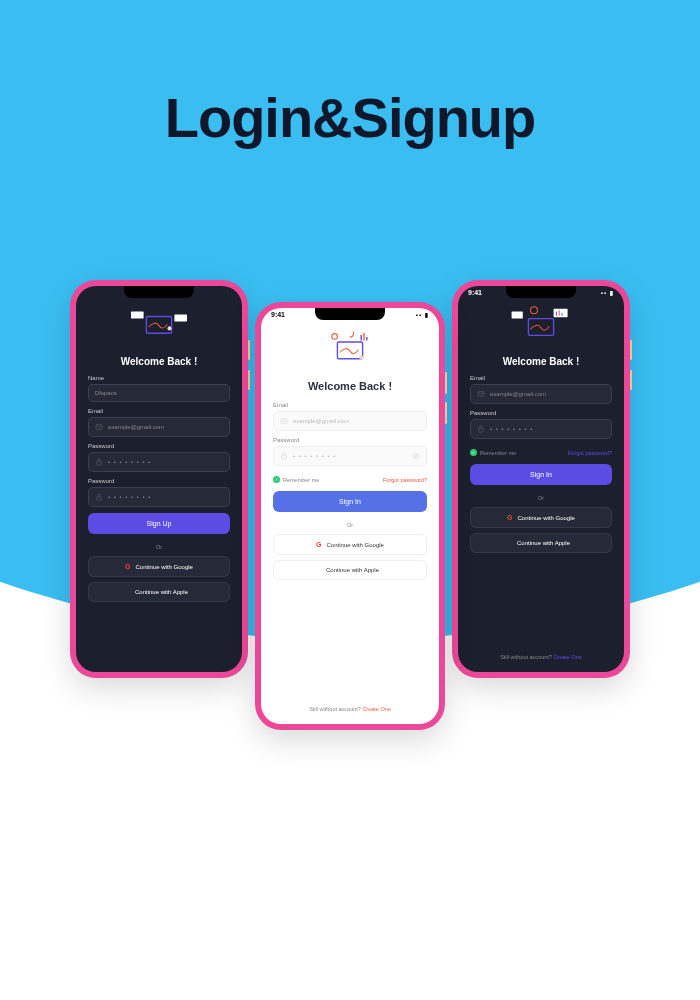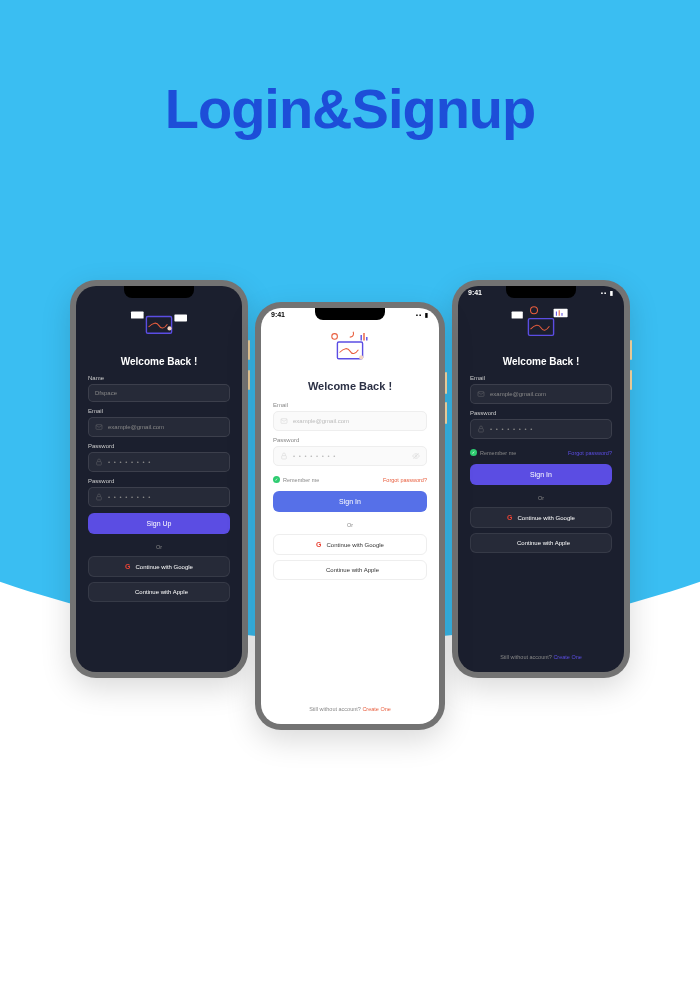--- a/index.html
+++ b/index.html
@@ -12,41 +12,41 @@
     }
     .bg-blue {
       position: absolute;
       top: 0; left: 0; right: 0;
       height: 640px;
       background: #3ABEF2;
       clip-path: ellipse(120% 100% at 50% 0%);
     }
     .title {
       position: absolute;
-      top: 76px;
+      top: 85px;
       left: 50%;
       transform: translateX(-50%);
-      color: #1d4ed8;
+      color: #0f172a;
       font-size: 56px;
       font-weight: 800;
       letter-spacing: -1px;
     }
     .phones {
       position: absolute;
       top: 280px;
       left: 50%;
       transform: translateX(-50%);
       display: flex;
       align-items: flex-start;
       width: 560px;
     }
     .phone {
       position: absolute;
       border-radius: 26px;
-      background: #737373;
+      background: #ec4899;
       padding: 6px;
       box-shadow: 0 10px 30px rgba(0,0,0,0.15);
     }
     .phone-left { left: 0; top: 0; width: 178px; height: 398px; z-index: 1; }
     .phone-right { right: 0; top: 0; width: 178px; height: 398px; z-index: 1; }
     .phone-center { left: 50%; transform: translateX(-50%); top: 22px; width: 190px; height: 428px; z-index: 2; }
     .phone-inner {
       width: 100%; height: 100%;
       border-radius: 20px;
       overflow: hidden;

